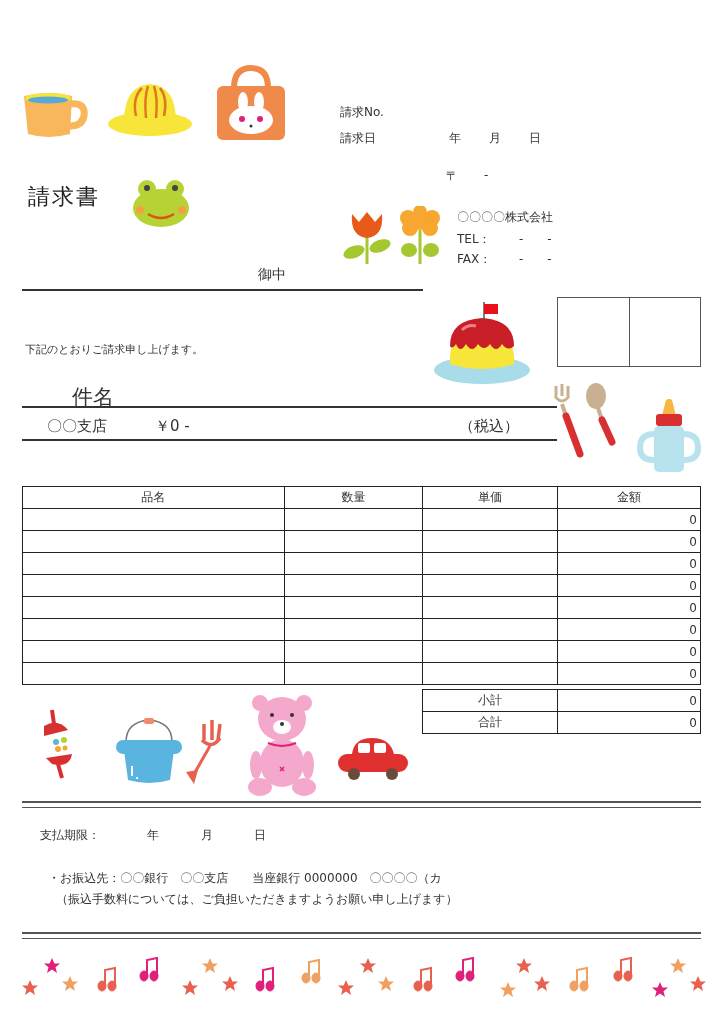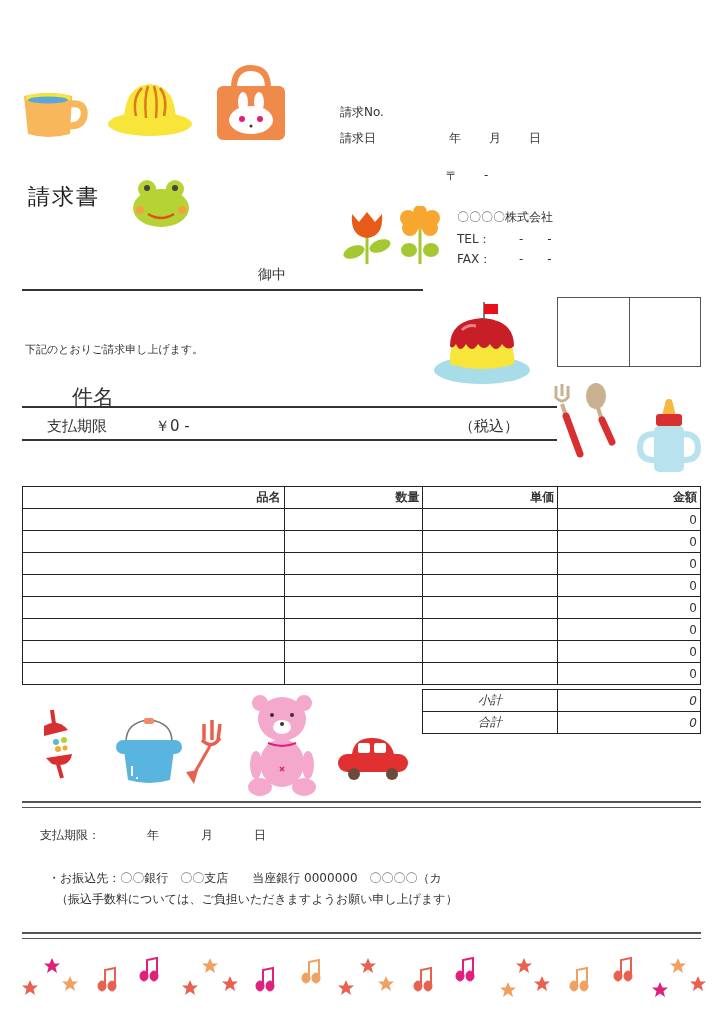--- a/index.html
+++ b/index.html
@@ -4,24 +4,24 @@
 <style>
   html,body{margin:0;padding:0;background:#fff;}
   body{width:724px;height:1024px;position:relative;overflow:hidden;font-family:"DejaVu Sans","Liberation Sans",sans-serif;color:#333;}
   .abs{position:absolute;}
   .t{font-size:12px;color:#333;white-space:nowrap;}
   .title{font-size:22px;color:#222;letter-spacing:2px;}
   .hline{position:absolute;height:2px;background:#333;}
   .dbl{position:absolute;height:4px;border-top:2px solid #555;border-bottom:1px solid #555;}
   table.items{position:absolute;left:22px;top:486px;width:679px;border-collapse:collapse;font-size:12px;}
   table.items td,table.items th{border:1.5px solid #222;height:21px;padding:0 3px;font-weight:normal;color:#333;}
-  table.items th{text-align:right;font-weight:bold;}
+  table.items th{text-align:center;}
   table.items td.num{text-align:right;}
   table.sum{position:absolute;left:422px;top:689px;width:279px;border-collapse:collapse;font-size:12px;}
-  table.sum td{border:1.5px solid #222;height:21px;padding:0 3px;color:#333;font-style:italic;}
+  table.sum td{border:1.5px solid #222;height:21px;padding:0 3px;color:#333;}
   table.sum td.lbl{text-align:center;width:128px;}
   table.sum td.num{text-align:right;}
   .stamp{position:absolute;left:557px;top:297px;width:142px;height:68px;border:1px solid #555;display:flex;}
   .stamp div{flex:1;}
   .stamp div:first-child{border-right:1px solid #555;}
 </style>
 </head>
 <body>
 
 <svg class="abs" style="left:20px;top:88px" width="68" height="52" viewBox="0 0 68 52">
@@ -103,21 +103,21 @@
   <path d="M18 64 Q16 30 50 24 Q84 30 82 64 Q50 74 18 64 Z" fill="#f7e53a"></path>
   <path d="M18 46 Q18 20 50 18 Q82 20 82 46 Q76 52 70 44 Q64 54 58 44 Q52 52 46 44 Q40 54 34 44 Q28 54 24 44 Q20 50 18 46 Z" fill="#c81e28"></path>
   <path d="M30 30 Q36 24 44 26" stroke="#f08080" stroke-width="3" fill="none"></path>
   <line x1="52" y1="20" x2="52" y2="2" stroke="#555" stroke-width="1.5"></line>
   <rect x="52" y="4" width="14" height="10" fill="#e8101a"></rect>
 </svg>
 
 <span class="abs t" style="left:25px;top:342px;font-size:11px">下記のとおりご請求申し上げます。</span>
 <span class="abs t" style="left:72px;top:383px;font-size:21px">件名</span>
 <div class="hline" style="left:22px;top:406px;width:535px"></div>
-<span class="abs t" style="left:47px;top:417px;font-size:15px">支払期限</span>
+<span class="abs t" style="left:47px;top:417px;font-size:15px">〇〇支店</span>
 <span class="abs t" style="left:155px;top:417px;font-size:15px">￥0 -</span>
 <span class="abs t" style="left:459px;top:417px;font-size:15px">（税込）</span>
 <div class="hline" style="left:22px;top:439px;width:535px"></div>
 
 <svg class="abs" style="left:550px;top:382px" width="72" height="76" viewBox="0 0 72 76">
   <path d="M6 14 L6 4 M12 14 L12 2 M18 14 L18 4 M5 14 Q12 24 19 14" stroke="#c8b090" stroke-width="3" fill="none"></path>
   <line x1="12" y1="22" x2="16" y2="34" stroke="#c8b090" stroke-width="4"></line>
   <line x1="16" y1="34" x2="30" y2="72" stroke="#d83030" stroke-width="7" stroke-linecap="round"></line>
   <ellipse cx="46" cy="14" rx="10" ry="13" fill="#c8b090"></ellipse>
   <line x1="48" y1="26" x2="52" y2="38" stroke="#c8b090" stroke-width="4"></line>

